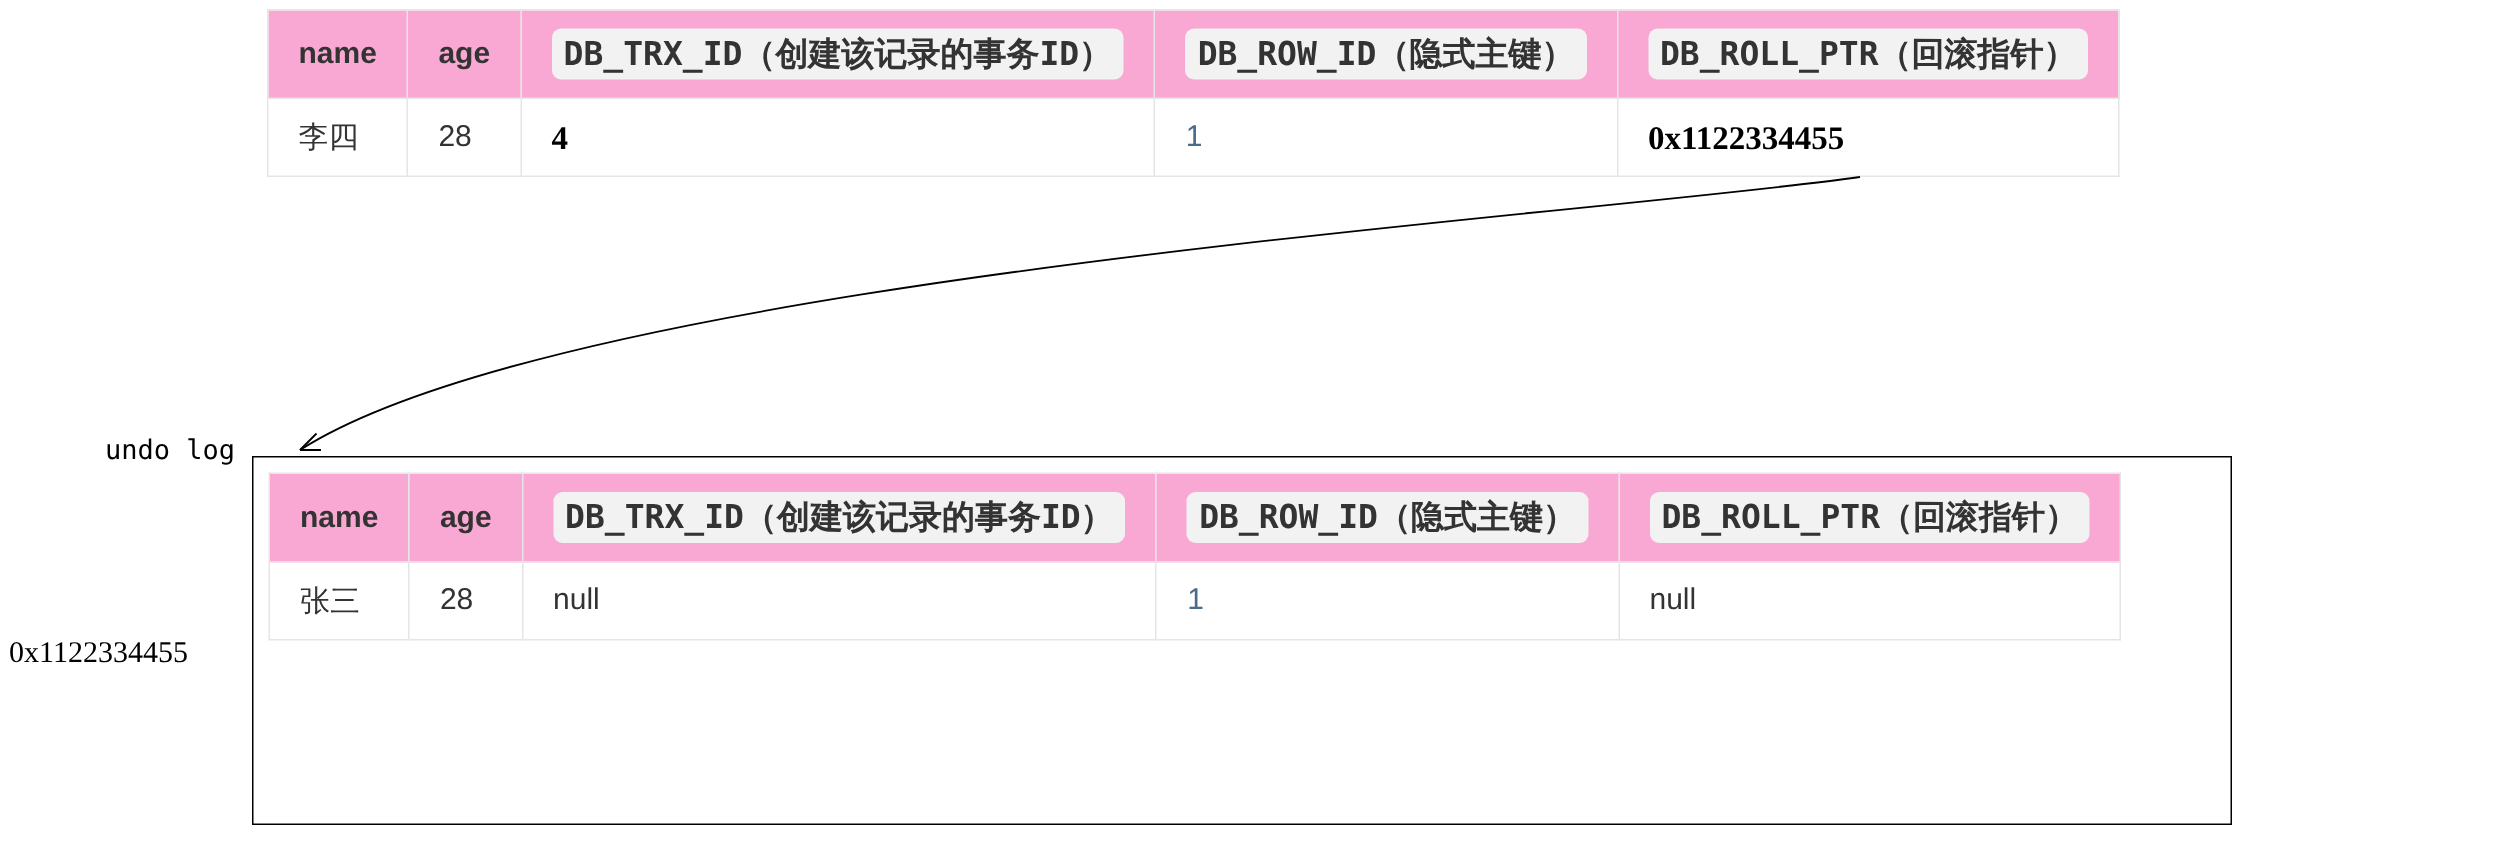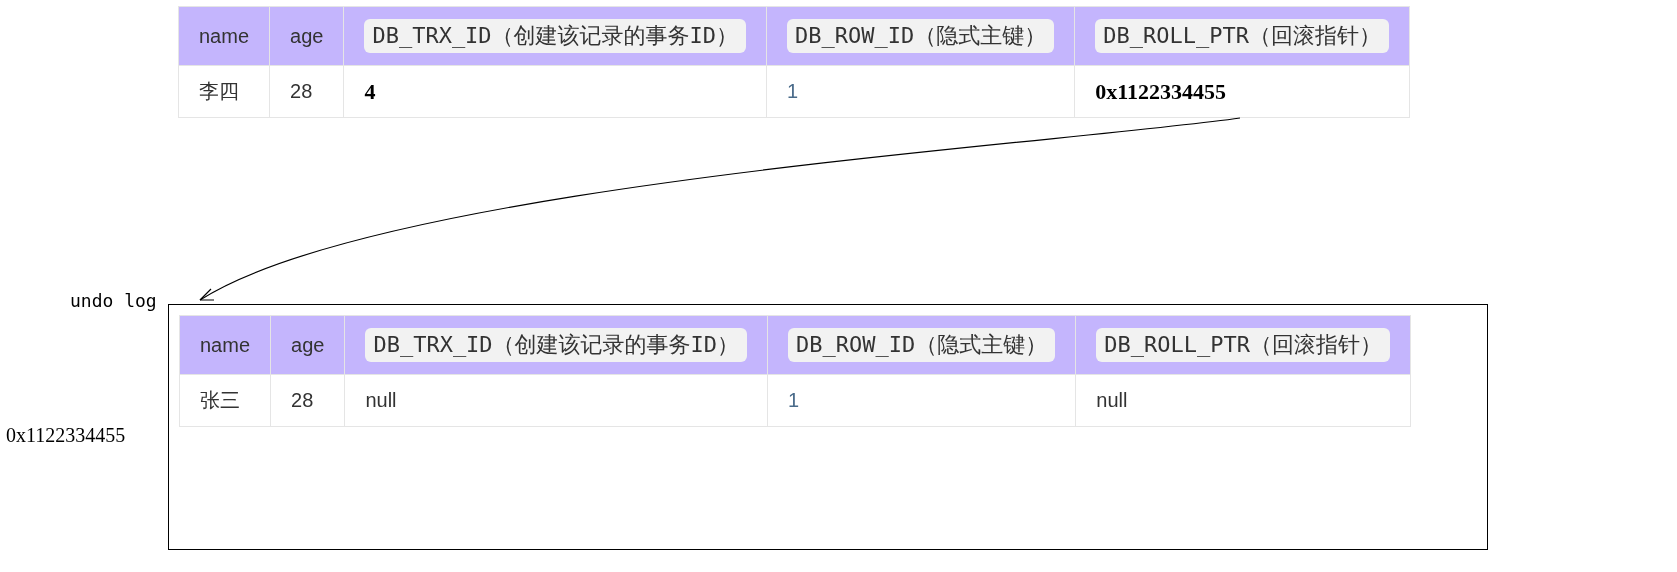--- a/index.html
+++ b/index.html
@@ -1,19 +1,19 @@
 <!DOCTYPE html>
 <html><head>
 <meta charset="utf-8">
 <style>
   html,body{margin:0;padding:0;background:#fff;font-family:"Segoe UI",Arial,sans-serif;color:#333;}
   .page{position:relative;width:1677px;height:572px;}
   table{border-collapse:collapse;border:1px solid #e5e5e5;}
   th,td{border:1px solid #e5e5e5;padding:12px 20px;font-size:20px;text-align:left;white-space:nowrap;vertical-align:middle;}
-  th{background:#c4b5fd;font-weight:400;color:#333;}
+  th{background:#f9a8d4;font-weight:700;color:#333;}
   .code{font-family:Consolas,Menlo,monospace;background:#f2f2f2;border-radius:6px;padding:2px 8px;white-space:nowrap;font-size:22px;color:#333;display:inline-block;}
   .bold-serif{font-family:Georgia,"Times New Roman",serif;font-weight:700;font-size:22px;color:#000;}
   .cell-num{color:#333;margin-left:24px;}
   .cell-blue{color:#4a6b8a;}
   .top-table{position:absolute;left:178px;top:6px;}
   .undo-box{position:absolute;left:168px;top:304px;width:1320px;height:246px;border:1.5px solid #000;box-sizing:border-box;}
   .undo-table{position:absolute;left:10px;top:10px;}
   .undo-label{position:absolute;left:70px;top:290px;font-family:Consolas,Menlo,monospace;font-size:18px;color:#000;}
   .undo-addr{position:absolute;left:6px;top:424px;font-family:Georgia,'Times New Roman',serif;font-weight:400;font-size:20px;color:#000;}
   svg.arrow{position:absolute;left:0;top:0;pointer-events:none;}

